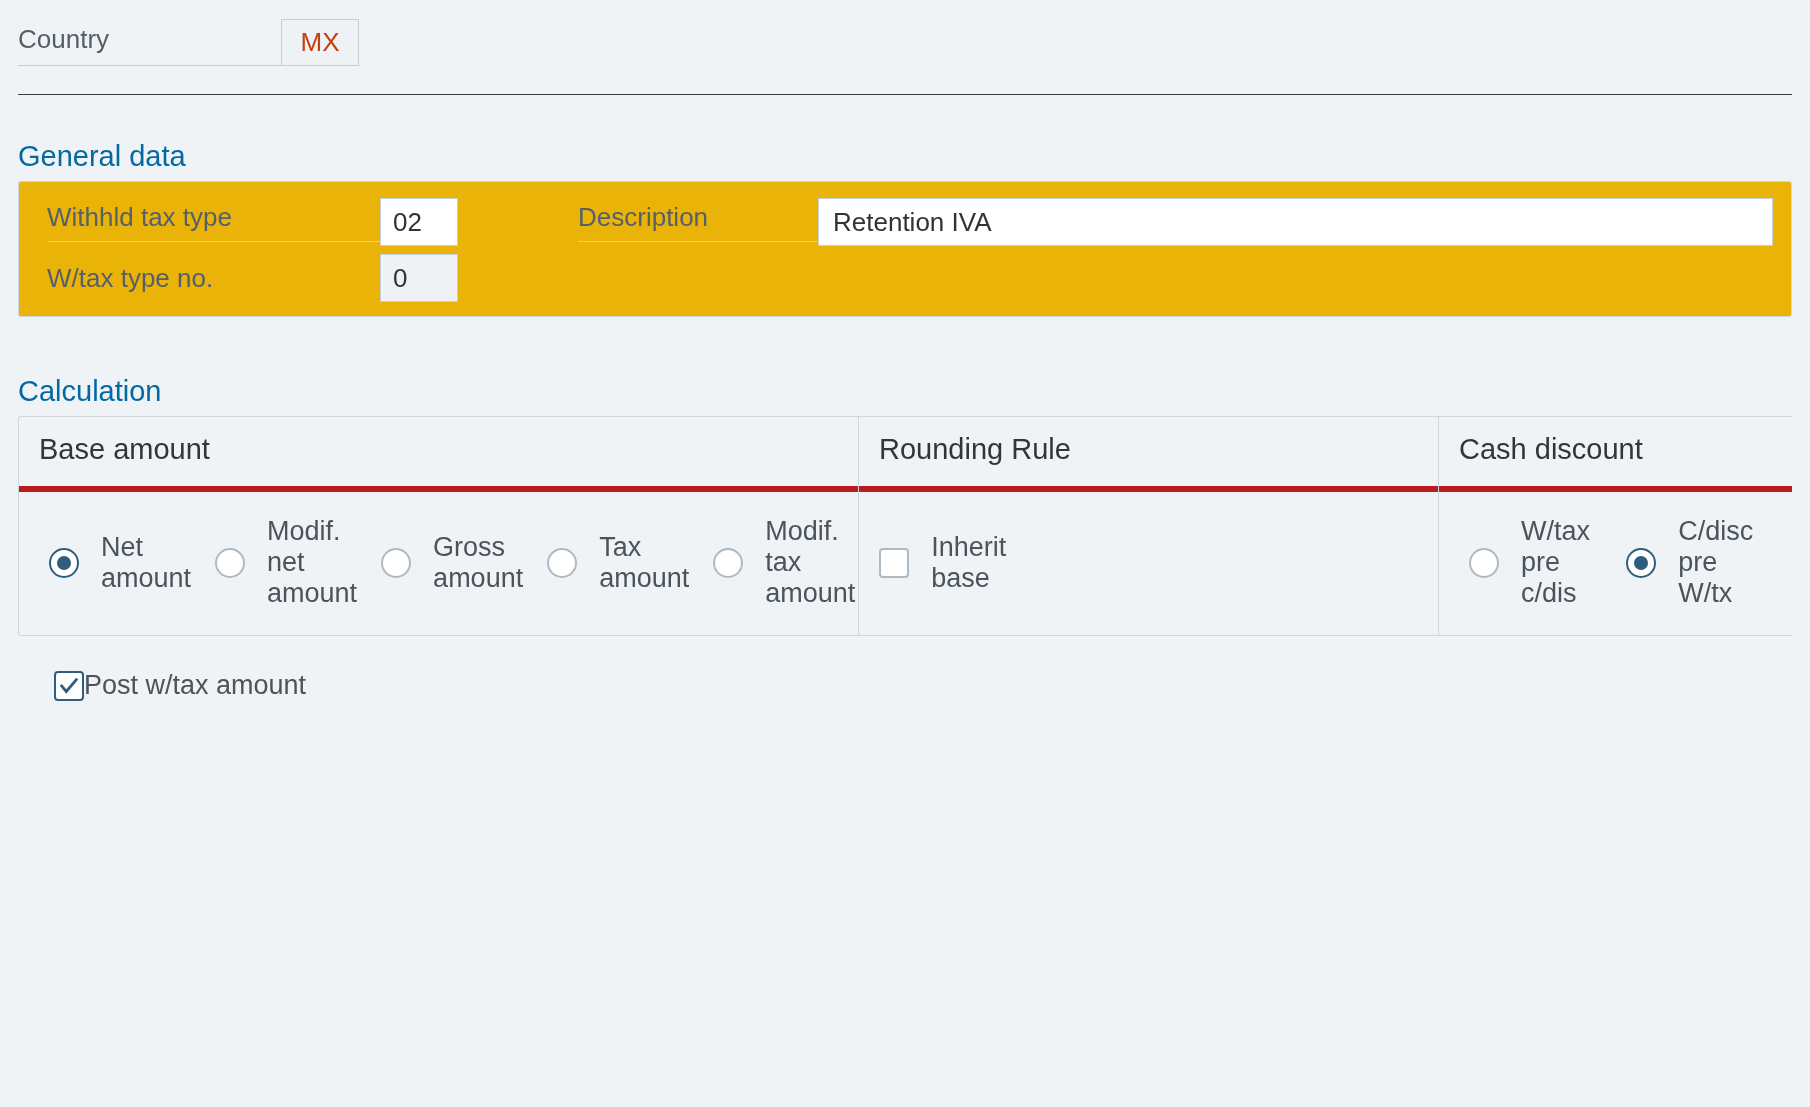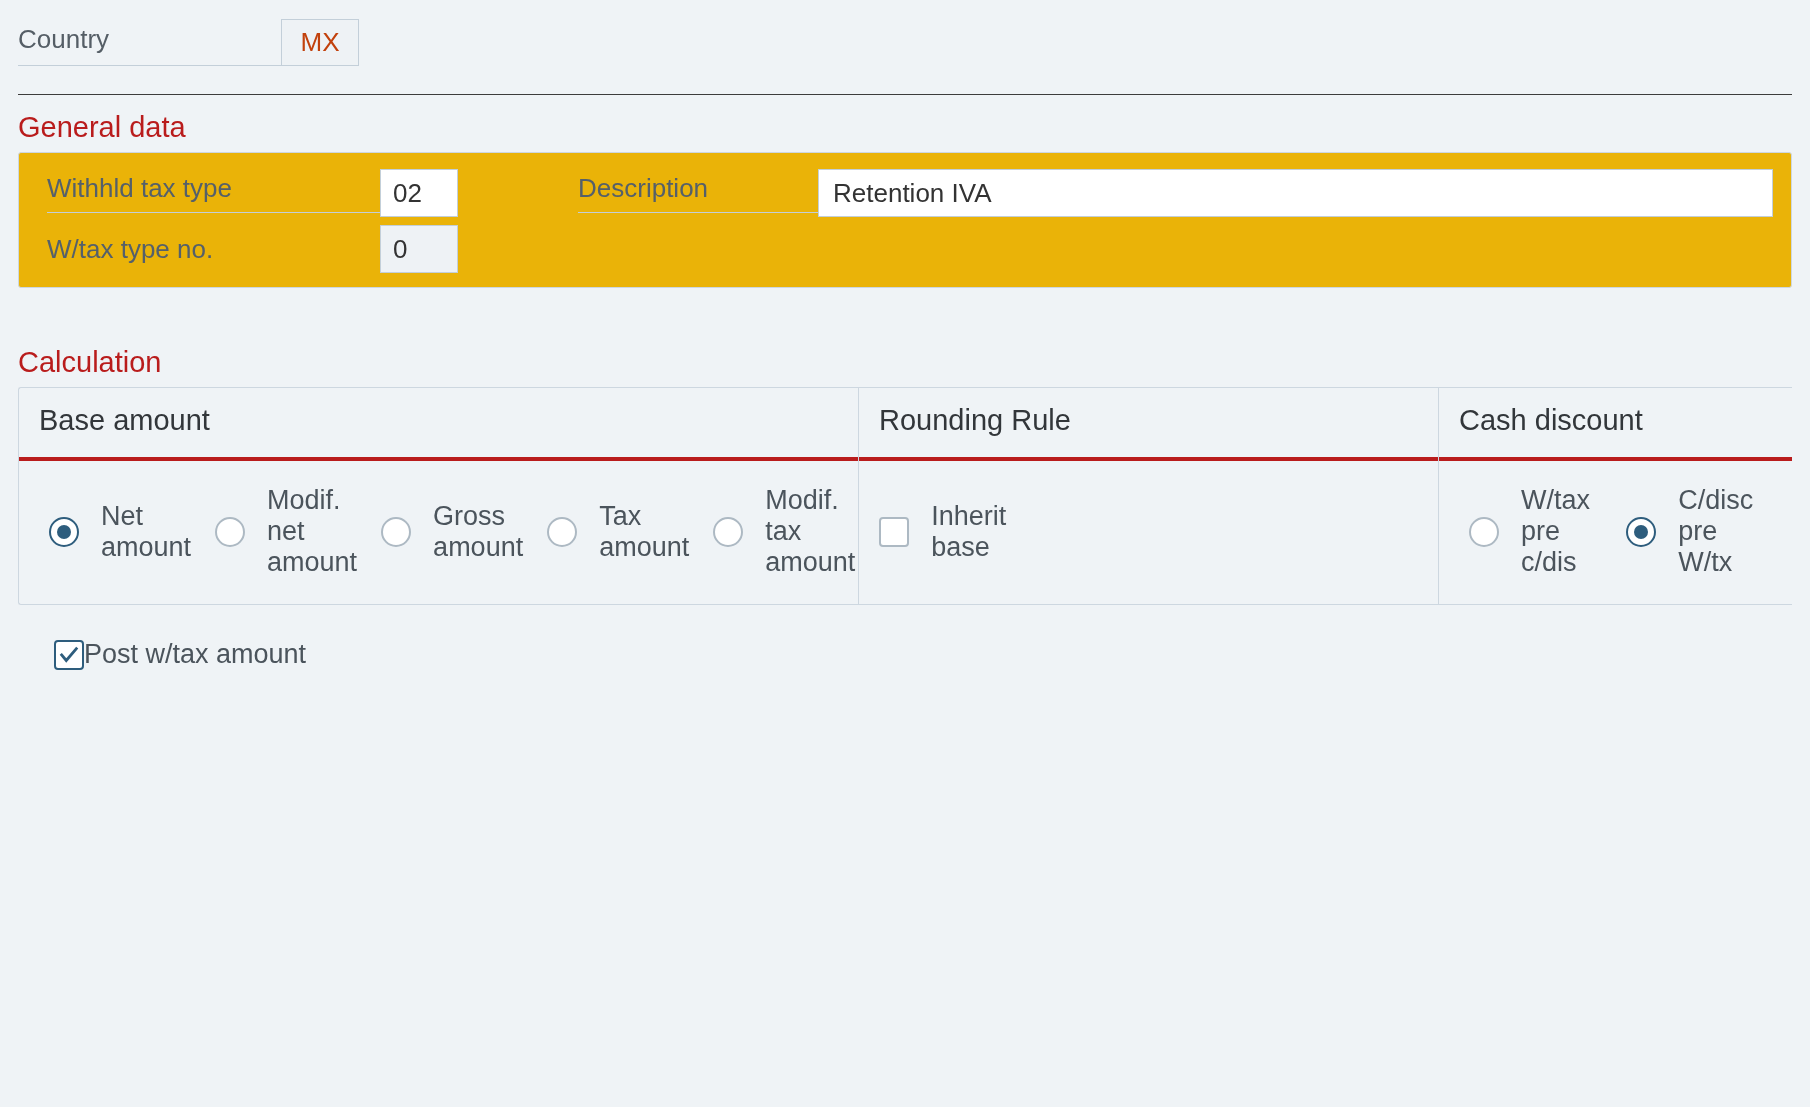--- a/index.html
+++ b/index.html
@@ -18,21 +18,21 @@
       border-bottom:1px solid #c3cfd9;
     }
     .country-box {
       width:78px; height:47px; border:1px solid #c3cfd9; background:#eef2f5;
       display:flex; align-items:center; justify-content:center; font-size:26px; color:#c2410c;
     }
     .hr-divider {
       border:none; border-top:1px solid #3c3c3c; margin: 0 0 0 0;
     }
     .section-header {
-      font-size:29px; color:#b91c1c; margin:16px 0 8px 0;
+      font-size:29px; color:#0369a1; margin:45px 0 8px 0;
     }
     .group-box {
       border:1px solid #cdd7e0; border-radius:3px; padding:12px 0 10px 0;
       background:#eab308;
     }
     .gd-row { display:flex; align-items:center; height:56px; padding-left:28px;}
     .gd-label { width:333px; color:#55606a; padding-bottom:8px; border-bottom:1px solid #c3cfd9;}
     .gd-label.last { border-bottom:none; padding-bottom:0;}
     .small-input {
       width:78px; height:48px; border:1px solid #c3cfd9; background:#fff;
@@ -50,21 +50,21 @@
       margin-right:18px;
     }
     .calc-grid { display:flex; gap:0; border:1px solid #cdd7e0; border-radius:3px 0 0 3px; border-right:none;}
     .calc-col { border-right:1px solid #cdd7e0; padding:0; }
     .calc-col:last-child { border-right:none; }
     .col-base { width:840px; }
     .col-round { width:580px; }
     .col-cash { flex:1; min-width:300px; }
     .col-header {
       font-size:29px; color:#32363a; padding:16px 20px 20px 20px;
-      border-bottom:4px solid #b91c1c;
+      border-bottom:6px solid #b91c1c;
     }
     .opts { padding:24px 30px 26px 30px; display:flex; flex-direction:row; gap:24px;}
     .opt-row { display:flex; align-items:center; gap:22px; }
     .opt-label { color:#4b545c; font-size:27px; }
     .radio, .checkbox {
       width:30px; height:30px; flex:0 0 30px;
       display:inline-flex; align-items:center; justify-content:center;
       border:2px solid #adb9c3; background:#fff;
     }
     .radio { border-radius:50%; }

